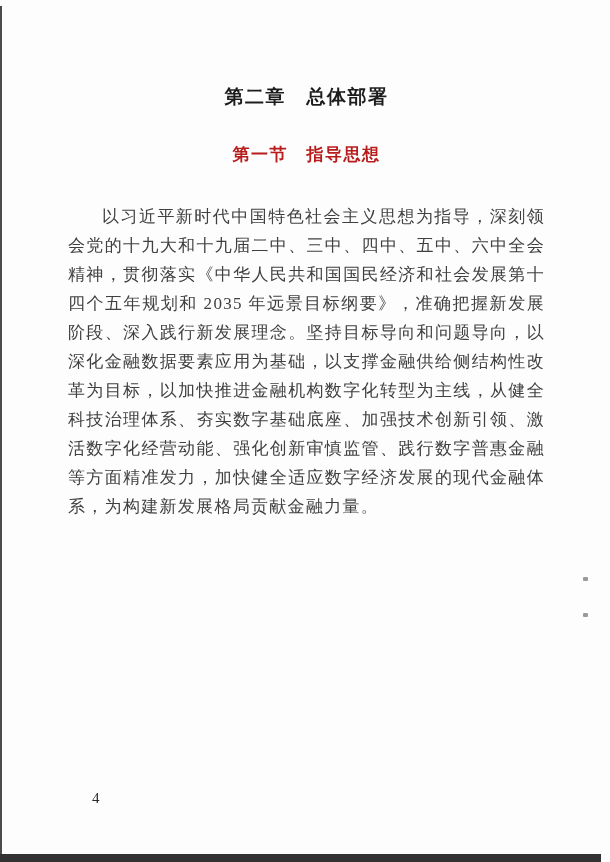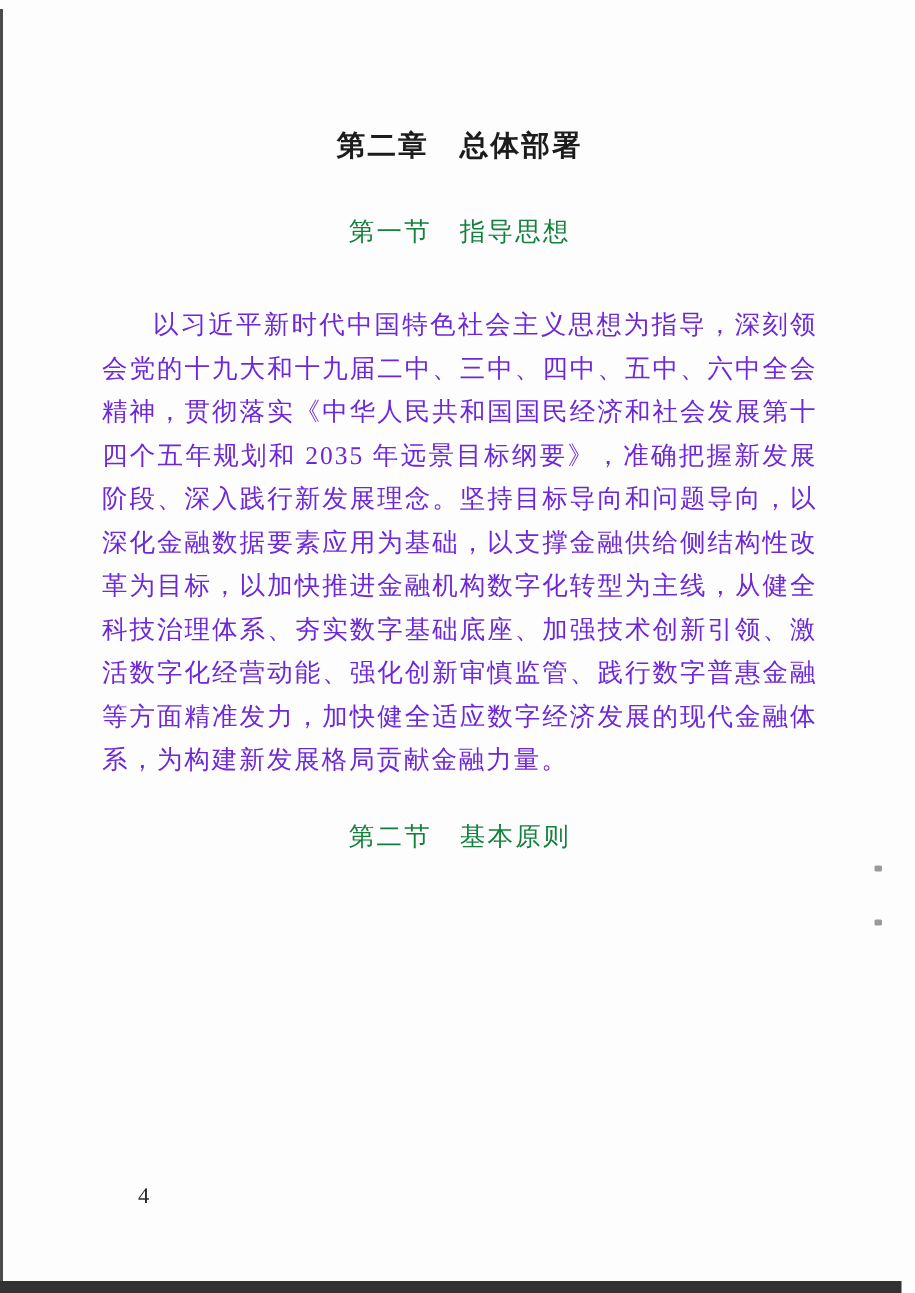--- a/index.html
+++ b/index.html
@@ -47,37 +47,37 @@
     font-family: "Liberation Sans", "DejaVu Sans", sans-serif;
     font-weight: bold;
     font-size: 19px;
     letter-spacing: 1.5px;
     text-align: center;
     margin: 0 0 33px 0;
     color: #1c1c1c;
   }
   .section-heading {
     font-size: 17px;
-    font-weight: normal;
+    font-weight: bold;
     letter-spacing: 1.5px;
     text-align: center;
     margin: 0 0 36px 0;
-    color: #15803d;
+    color: #b91c1c;
   }
   .section-heading.second {
     margin-top: 25px;
   }
   .body-para {
     font-size: 17px;
     line-height: 29px;
     letter-spacing: 1.3px;
     text-align: justify;
     text-indent: 2em;
     margin: 0;
-    color: #6d28d9;
+    color: #404040;
   }
   .body-para .lead-emphasis {
     font-weight: bold;
   }
   .page-number {
     position: absolute;
     left: 92px;
     top: 790px;
     font-size: 15px;
     color: #2a2a2a;
@@ -89,21 +89,20 @@
 <div class="scan-page">
 
   <div class="content">
 
     <h1 class="chapter-title">第二章　总体部署</h1>
 
     <h2 class="section-heading">第一节　指导思想</h2>
 
     <p class="body-para">以习近平新时代中国特色社会主义思想为指导，深刻领会党的十九大和十九届二中、三中、四中、五中、六中全会精神，贯彻落实《中华人民共和国国民经济和社会发展第十四个五年规划和 2035 年远景目标纲要》，准确把握新发展阶段、深入践行新发展理念。坚持目标导向和问题导向，以深化金融数据要素应用为基础，以支撑金融供给侧结构性改革为目标，以加快推进金融机构数字化转型为主线，从健全科技治理体系、夯实数字基础底座、加强技术创新引领、激活数字化经营动能、强化创新审慎监管、践行数字普惠金融等方面精准发力，加快健全适应数字经济发展的现代金融体系，为构建新发展格局贡献金融力量。</p>
 
-    <h2 class="section-heading second">第二节　基本原则</h2>
 
 
   </div>
 
   <div class="page-number">4</div>
 
   <div class="edge-left"></div>
   <div class="edge-right"></div>
   <div class="edge-bottom"></div>
   <div class="edge-bottom-corner"></div>

